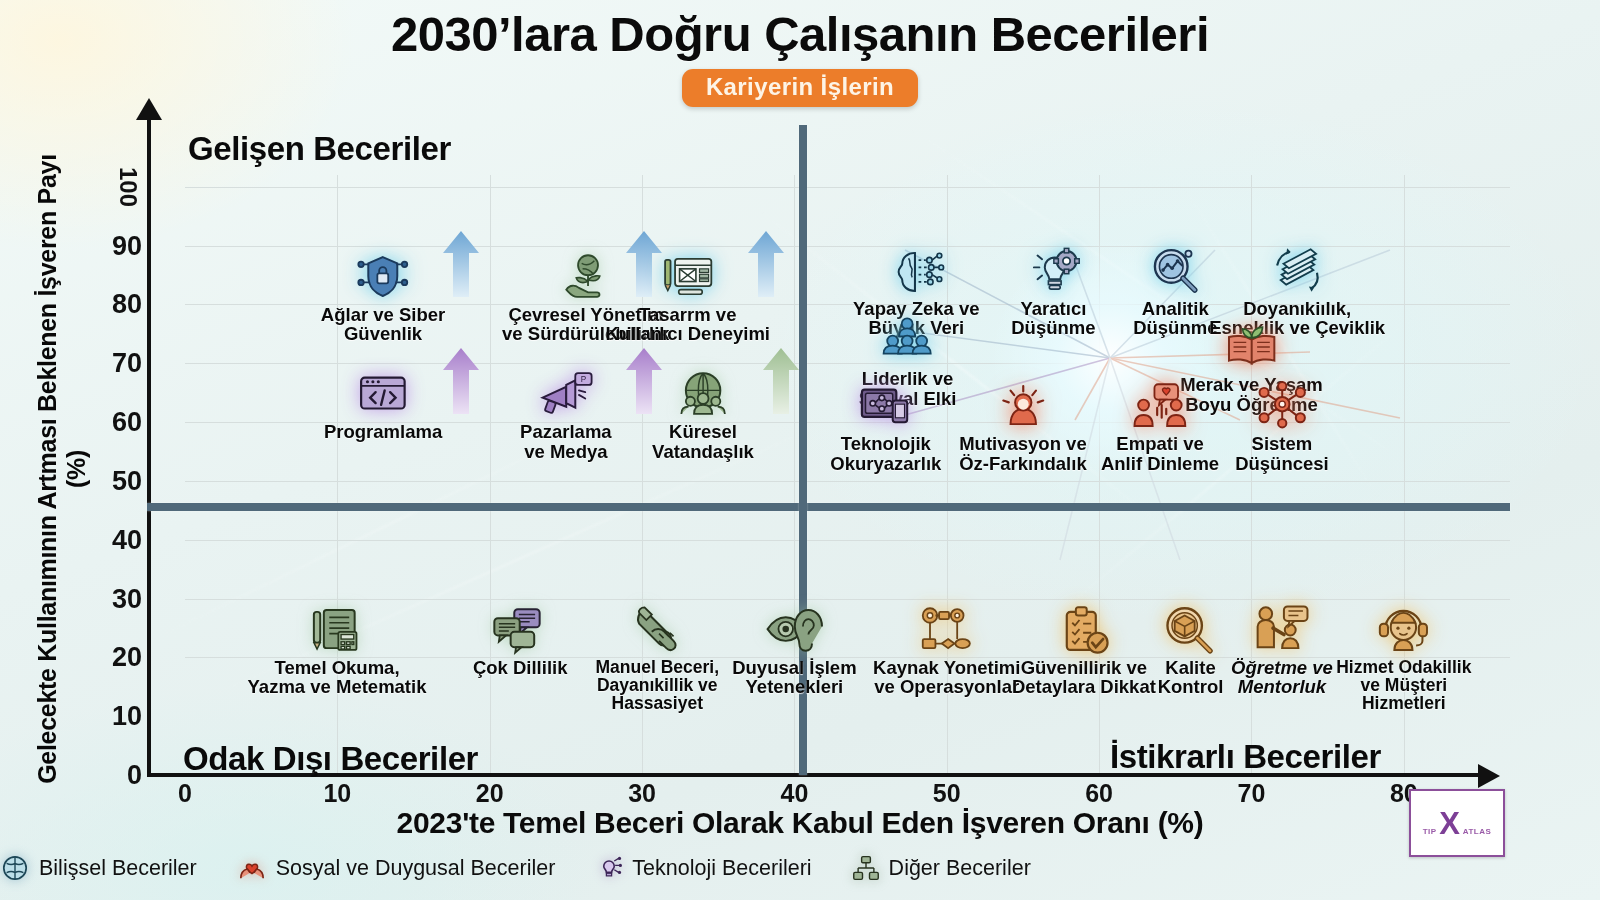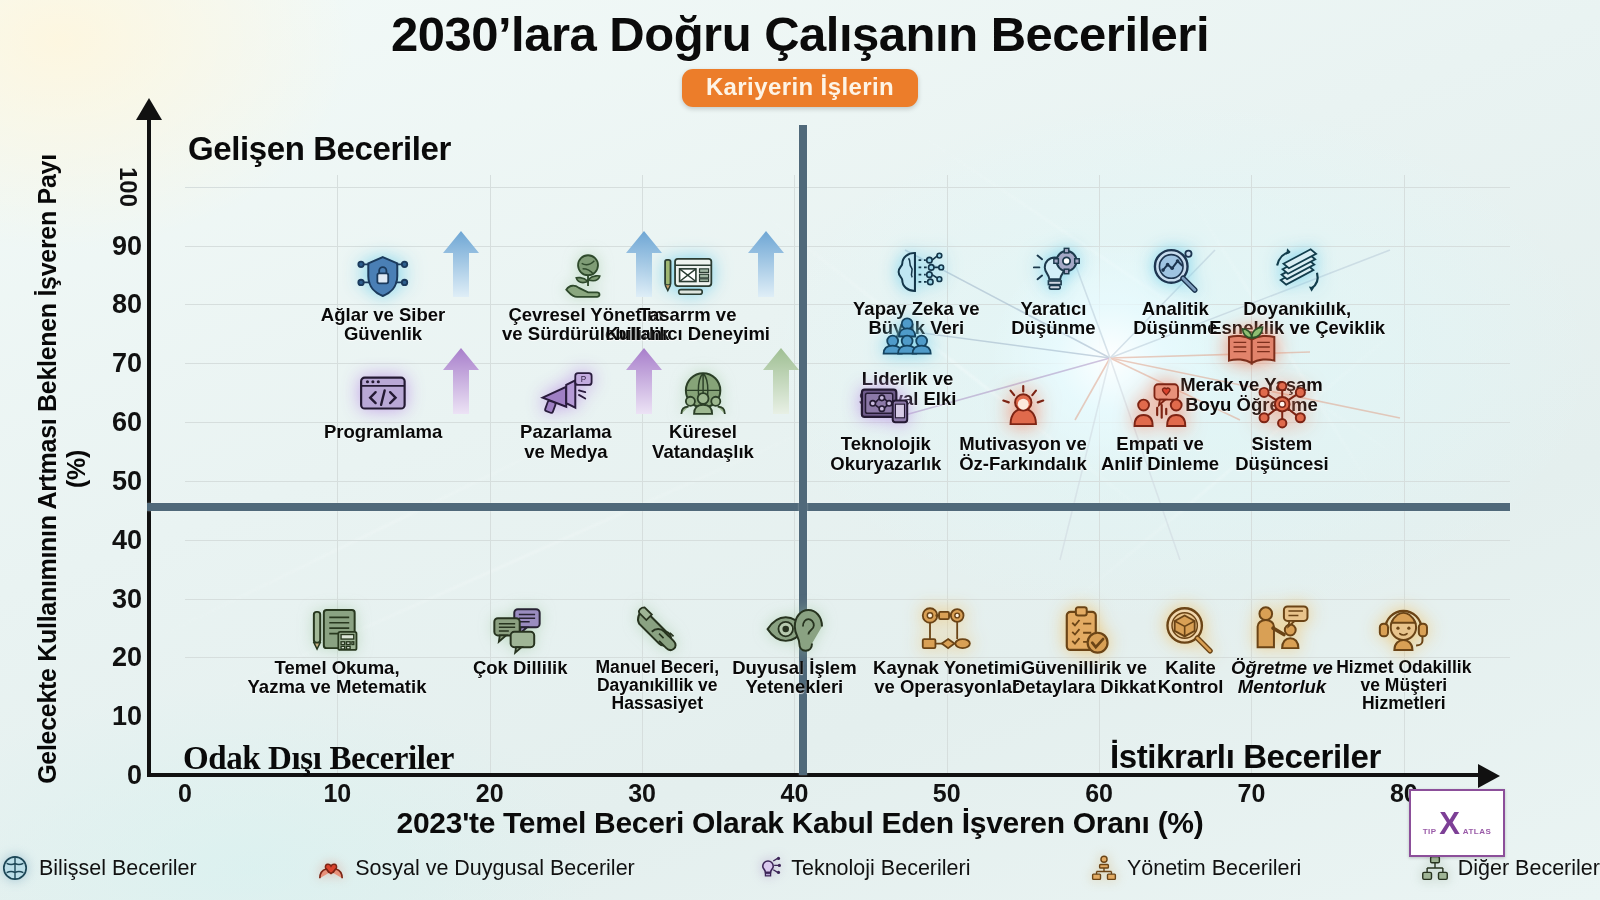--- a/index.html
+++ b/index.html
@@ -49,40 +49,40 @@
          transform:translateX(-50%);top:779px;}
   #ylabel{position:absolute;left:-258px;top:440px;width:640px;text-align:center;
     transform:rotate(-90deg);font-size:25px;font-weight:bold;color:#080808;
     letter-spacing:-.3px;z-index:6;}
   #xlabel{position:absolute;left:160px;top:806px;width:1280px;text-align:center;
     font-size:30px;font-weight:bold;color:#0b0b0b;z-index:6;letter-spacing:-.3px;}
   
   .qtitle{position:absolute;font-size:33px;font-weight:bold;color:#0a0a0a;z-index:8;letter-spacing:-.4px;}
   #q-tl{left:188px;top:130px;}
   #q-tr{left:990px;top:130px;}
-  #q-bl{left:183px;top:740px;font-family:Liberation Serif, serif;}
+  #q-bl{left:183px;top:740px;}
   #q-br{left:1110px;top:738px;}
   
   .item{position:absolute;z-index:9;text-align:center;transform:translateX(-50%);}
   .item .ico{height:62px;display:flex;align-items:flex-end;justify-content:center;}
   .item .lbl{font-size:18.5px;font-weight:bold;color:#090909;line-height:1.05;
              margin-top:2px;white-space:pre-line;text-shadow:0 1px 1px rgba(255,255,255,.85);}
   .item.small .lbl{font-size:17.5px;}
   .arrow{position:absolute;z-index:9;transform:translateX(-50%);}
   
   .glow-blue{filter:drop-shadow(0 0 9px rgba(120,210,235,.95));}
   .glow-purple{filter:drop-shadow(0 0 9px rgba(190,150,230,.9));}
   .glow-red{filter:drop-shadow(0 0 10px rgba(245,130,95,.95));}
   .glow-amber{filter:drop-shadow(0 0 9px rgba(240,195,110,.9));}
   .glow-green{filter:drop-shadow(0 0 7px rgba(160,200,160,.55));}
   
   #burst{position:absolute;left:0;top:0;width:1600px;height:900px;z-index:6;pointer-events:none;}
   
   #legend{position:absolute;left:0;top:836px;width:1600px;height:64px;z-index:10;
-          display:flex;align-items:center;justify-content:space-between;gap:40px;}
+          display:flex;align-items:center;justify-content:flex-start;gap:40px;}
   .lg{display:flex;align-items:center;gap:9px;}
   .lg .lgtxt{font-size:21.5px;color:#111;font-weight:500;}
   
   #wm{position:absolute;left:1409px;top:789px;width:92px;height:64px;z-index:11;
       background:#fff;border:2px solid #8c4f9a;box-shadow:0 1px 3px rgba(0,0,0,.2);
       display:flex;align-items:center;justify-content:center;}
   #wm .wmin{position:relative;font-size:8px;color:#9a5ba8;font-weight:bold;letter-spacing:.5px;}
   #wm .wmx{font-size:31px;color:#7d3f96;font-weight:bold;line-height:1;}
 </style>
 </head>
@@ -723,36 +723,20 @@
           <g fill="#3c2557">
             <circle cx="28" cy="5" r="1.8"></circle>
             <circle cx="29" cy="13" r="1.8"></circle>
             <circle cx="28" cy="21" r="1.8"></circle>
           </g>
         </svg>
       </span>
       <span class="lgtxt">Teknoloji Becerileri</span>
     </div>
     <div class="lg">
-      <span style="display:flex;filter:drop-shadow(0 0 6px #c8912f66);">
-        <svg width="28" height="28" viewBox="0 0 32 32">
-          <g fill="#e3ab63" stroke="#6b4416" stroke-width="1.6">
-            <circle cx="16" cy="6" r="3.5"></circle>
-            <rect x="11" y="12" width="10" height="4" rx="1"></rect>
-            <rect x="3" y="23" width="9" height="6" rx="1"></rect>
-            <rect x="20" y="23" width="9" height="6" rx="1"></rect>
-          </g>
-          <g stroke="#6b4416" stroke-width="1.6" fill="none">
-            <path d="M16 16v4M7.5 20h17M7.5 20v3M24.5 20v3"></path>
-          </g>
-        </svg>
-      </span>
-      <span class="lgtxt">Yönetim Becerileri</span>
-    </div>
-    <div class="lg">
       <span style="display:flex;filter:drop-shadow(0 0 6px #6f8b6c66);">
         <svg width="28" height="28" viewBox="0 0 32 32">
           <g fill="#9fb596" stroke="#27331f" stroke-width="1.6">
             <rect x="11" y="3" width="10" height="7" rx="1.5"></rect>
             <rect x="2" y="21" width="10" height="8" rx="1.5"></rect>
             <rect x="20" y="21" width="10" height="8" rx="1.5"></rect>
           </g>
           <g stroke="#27331f" stroke-width="1.6" fill="none">
             <path d="M16 10v6M7 16h18M7 16v5M25 16v5"></path>
           </g>

